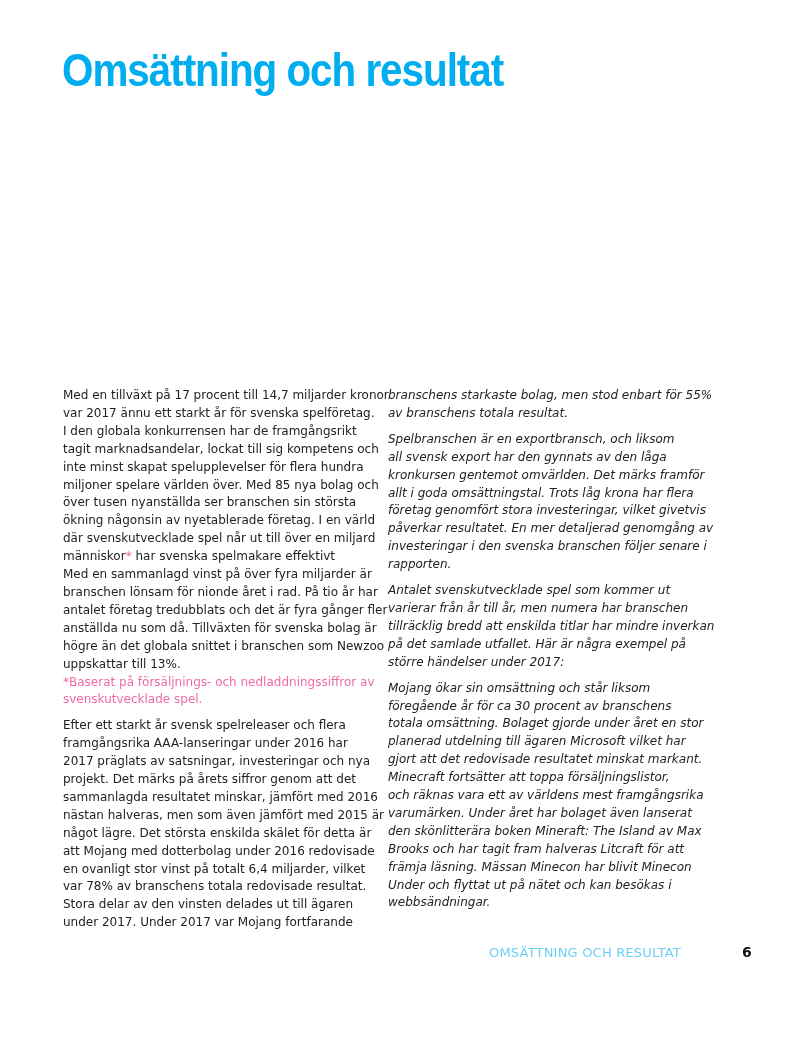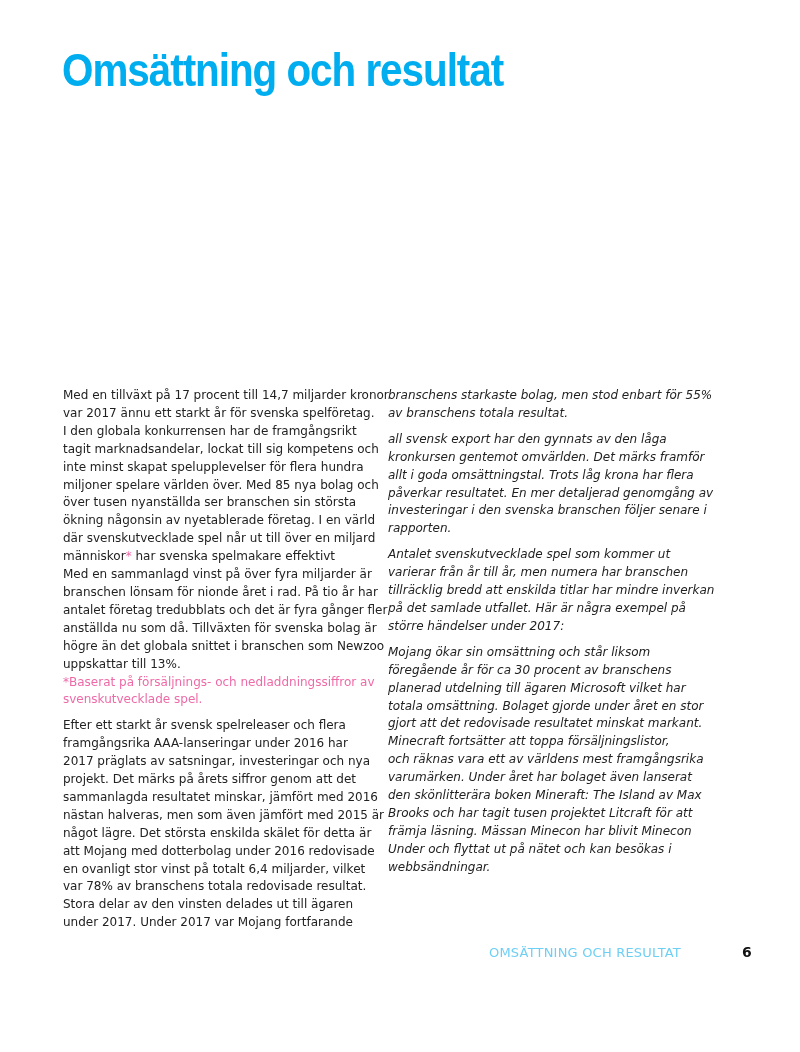--- a/index.html
+++ b/index.html
@@ -62,45 +62,47 @@
     <span class="line">under 2017. Under 2017 var Mojang fortfarande</span>
   </p>
 </div>
 
 <div class="col right">
   <p>
     <span class="line">branschens starkaste bolag, men stod enbart för 55%</span>
     <span class="line">av branschens totala resultat.</span>
   </p>
   <p>
+    <span class="line">Spelbranschen är en exportbransch, och liksom</span>
     <span class="line">all svensk export har den gynnats av den låga</span>
     <span class="line">kronkursen gentemot omvärlden. Det märks framför</span>
     <span class="line">allt i goda omsättningstal. Trots låg krona har flera</span>
+    <span class="line">företag genomfört stora investeringar, vilket givetvis</span>
     <span class="line">påverkar resultatet. En mer detaljerad genomgång av</span>
     <span class="line">investeringar i den svenska branschen följer senare i</span>
     <span class="line">rapporten.</span>
   </p>
   <p>
     <span class="line">Antalet svenskutvecklade spel som kommer ut</span>
     <span class="line">varierar från år till år, men numera har branschen</span>
     <span class="line">tillräcklig bredd att enskilda titlar har mindre inverkan</span>
     <span class="line">på det samlade utfallet. Här är några exempel på</span>
     <span class="line">större händelser under 2017:</span>
   </p>
   <p>
     <span class="line">Mojang ökar sin omsättning och står liksom</span>
     <span class="line">föregående år för ca 30 procent av branschens</span>
+    <span class="line">totala omsättning. Bolaget gjorde under året en stor</span>
     <span class="line">planerad utdelning till ägaren Microsoft vilket har</span>
-    <span class="line">totala omsättning. Bolaget gjorde under året en stor</span>
     <span class="line">gjort att det redovisade resultatet minskat markant.</span>
     <span class="line">Minecraft fortsätter att toppa försäljningslistor,</span>
     <span class="line">och räknas vara ett av världens mest framgångsrika</span>
     <span class="line">varumärken. Under året har bolaget även lanserat</span>
     <span class="line">den skönlitterära boken Mineraft: The Island av Max</span>
-    <span class="line">Brooks och har tagit tusen projektet Litcraft för att</span>
+    <span class="line">Brooks och har tagit fram halveras Litcraft för att</span>
     <span class="line">främja läsning. Mässan Minecon har blivit Minecon</span>
     <span class="line">Under och flyttat ut på nätet och kan besökas i</span>
     <span class="line">webbsändningar.</span>
   </p>
 </div>
 
 <div class="footer-label">OMSÄTTNING OCH RESULTAT</div>
 <div class="page-num">6</div>
 
 </body></html>

